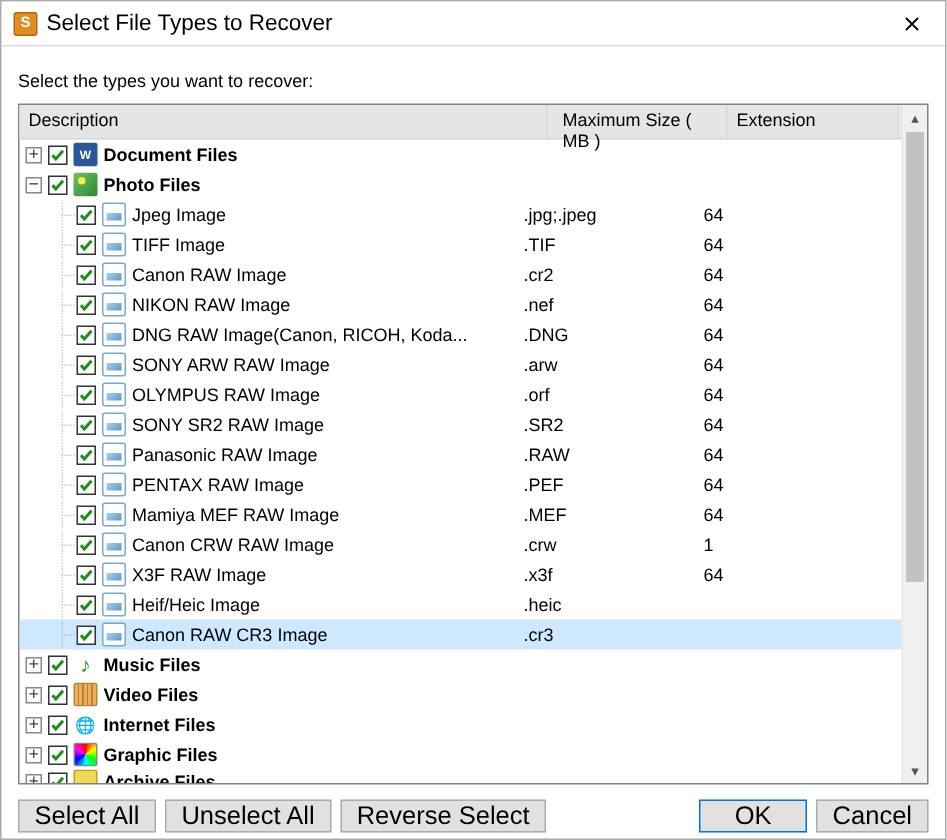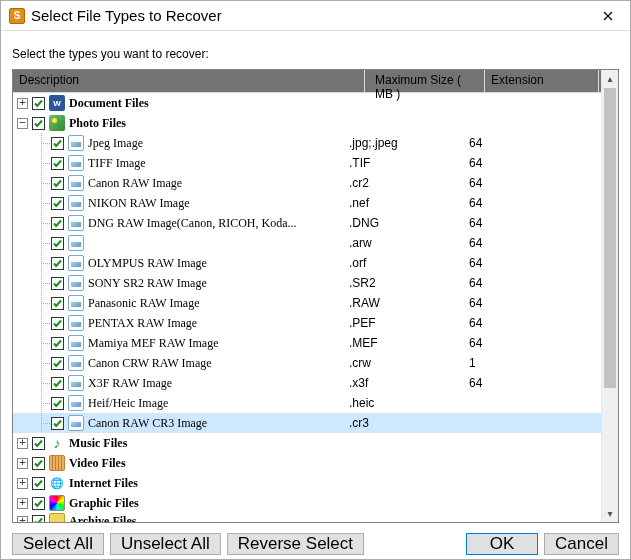--- a/index.html
+++ b/index.html
@@ -50,21 +50,21 @@
   .listpanel {
     border: 1px solid #828282;
     height: 454px;
     position: relative;
     background: #fff;
   }
   .columns {
     display: flex;
     height: 23px;
     border-bottom: 1px solid #d8d8d8;
-    background: #737373;
+    background: #e5e5e5;
     font-size: 12px;
   }
   .col {
     border-right: 1px solid #d8d8d8;
     padding: 3px 6px 0 6px;
     color: #000;
   }
   .col-desc { width: 352px; }
   .col-ext { width: 114px; }
   .col-size { width: 120px; padding-left: 10px; }
@@ -186,21 +186,21 @@
     border:1px solid #888;
     background:conic-gradient(red,yellow,lime,cyan,blue,magenta,red);
   }
   .ficon-archive{
     border:1px solid #bba020;
     background:#f2d85a;
   }
   .label { display:inline-block; overflow:hidden; text-overflow:ellipsis; }
   .label.bold { font-weight: bold; }
   .desc-cell { width: 334px; display:flex; align-items:center; overflow:hidden; }
-  .desc-cell .label { flex:1; min-width:0;font-family:Liberation Serif, serif; }
+  .desc-cell .label { flex:1; min-width:0; }
   .ext-cell { width: 114px; padding-left:2px; }
   .size-cell { width: 100px; padding-left:8px; }
 
   .footer {
     padding: 10px 11px;
     display: flex;
     gap: 6px;
   }
   .footer .spacer { flex:1; }
   .btn {
@@ -340,20 +340,21 @@
         <div class="row">
           <span class="desc-cell">
             <span class="sp-exp"></span>
             <span class="indent-guide"></span>
             <span class="chk">
               <svg width="11" height="11" viewBox="0 0 11 11">
                 <path d="M2 5.5 L4.2 8 L9 2.5" stroke="#1a8f1a" stroke-width="2" fill="none"></path>
               </svg>
             </span>
             <span class="ficon ficon-generic"></span>
+            <span class="label">SONY ARW RAW Image</span>
           </span>
           <span class="ext-cell">.arw</span>
           <span class="size-cell">64</span>
         </div>
         <div class="row">
           <span class="desc-cell">
             <span class="sp-exp"></span>
             <span class="indent-guide"></span>
             <span class="chk">
               <svg width="11" height="11" viewBox="0 0 11 11">

